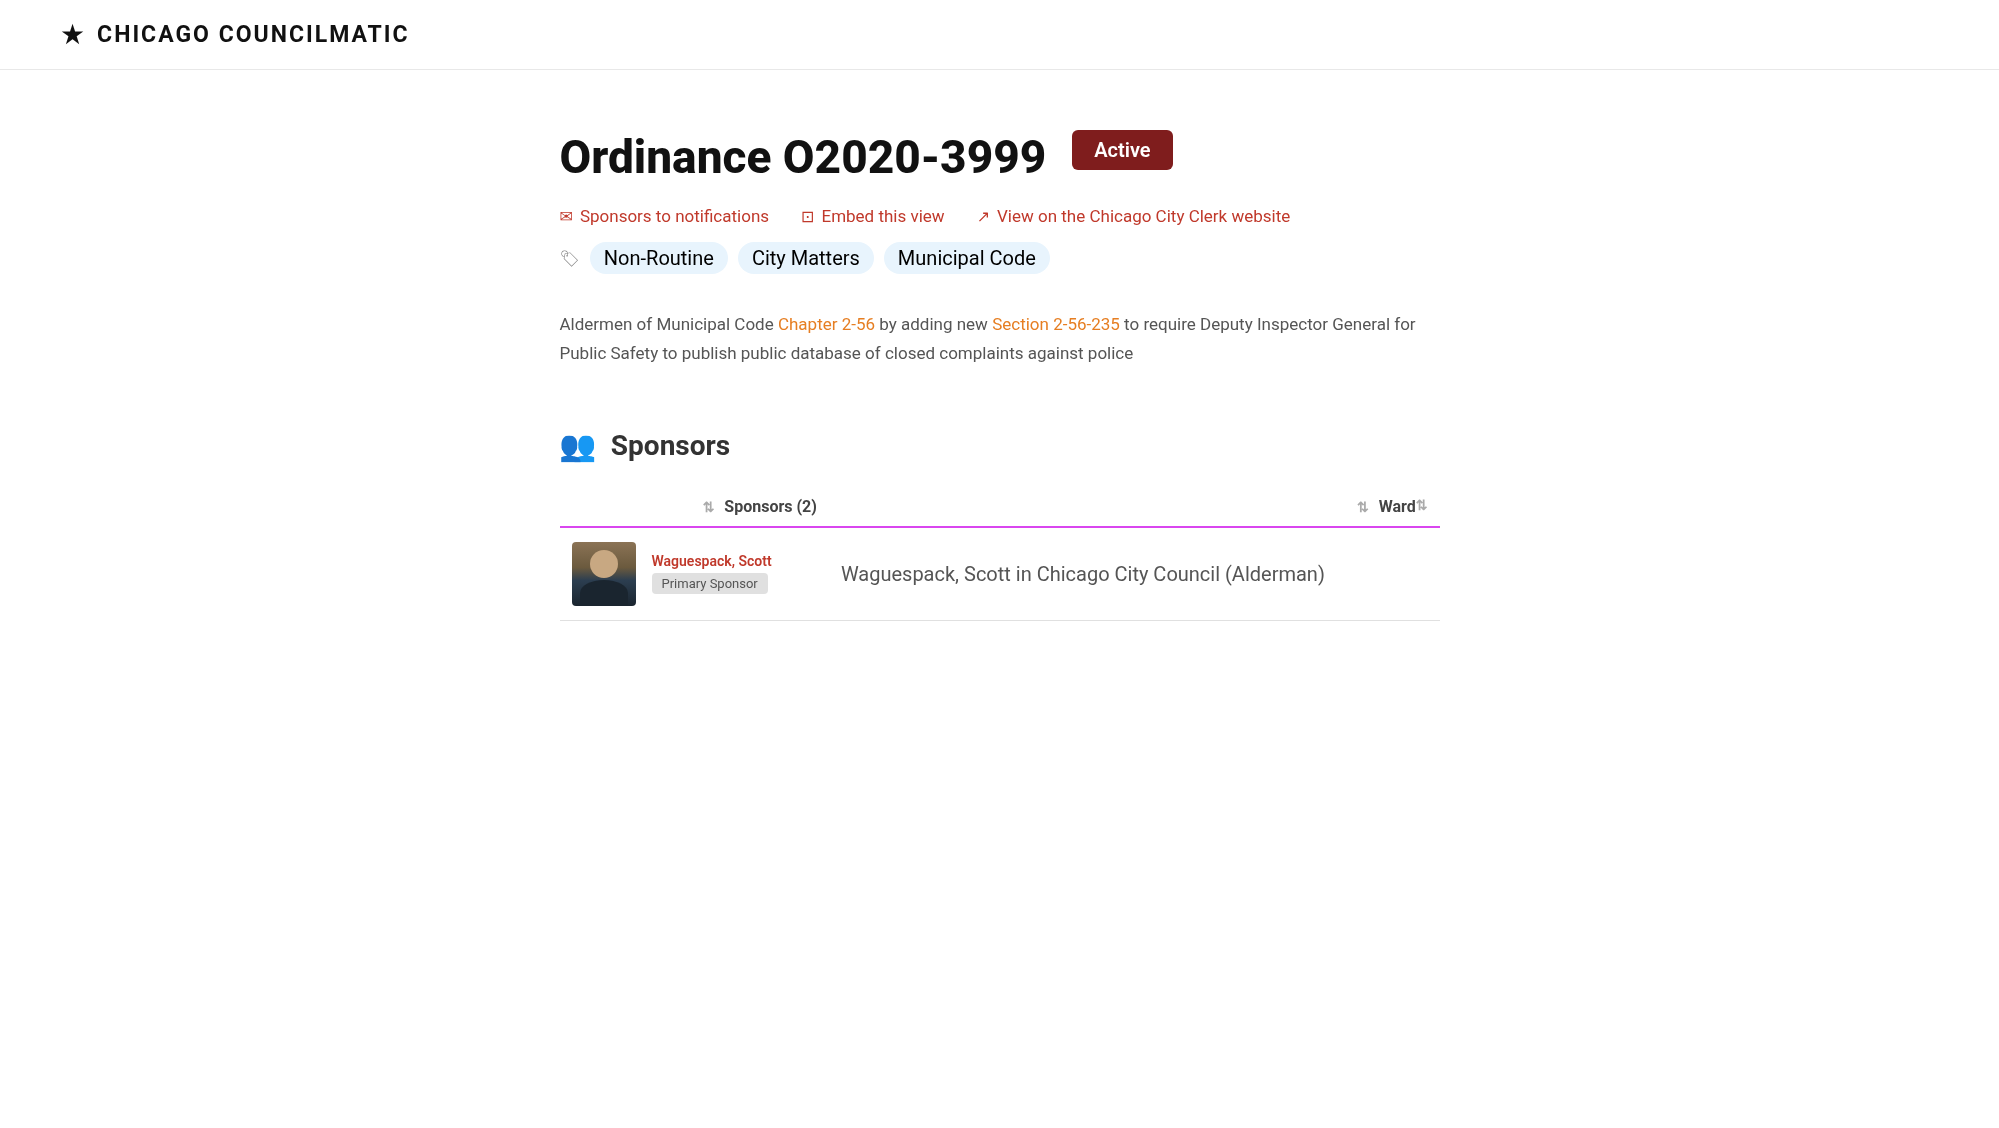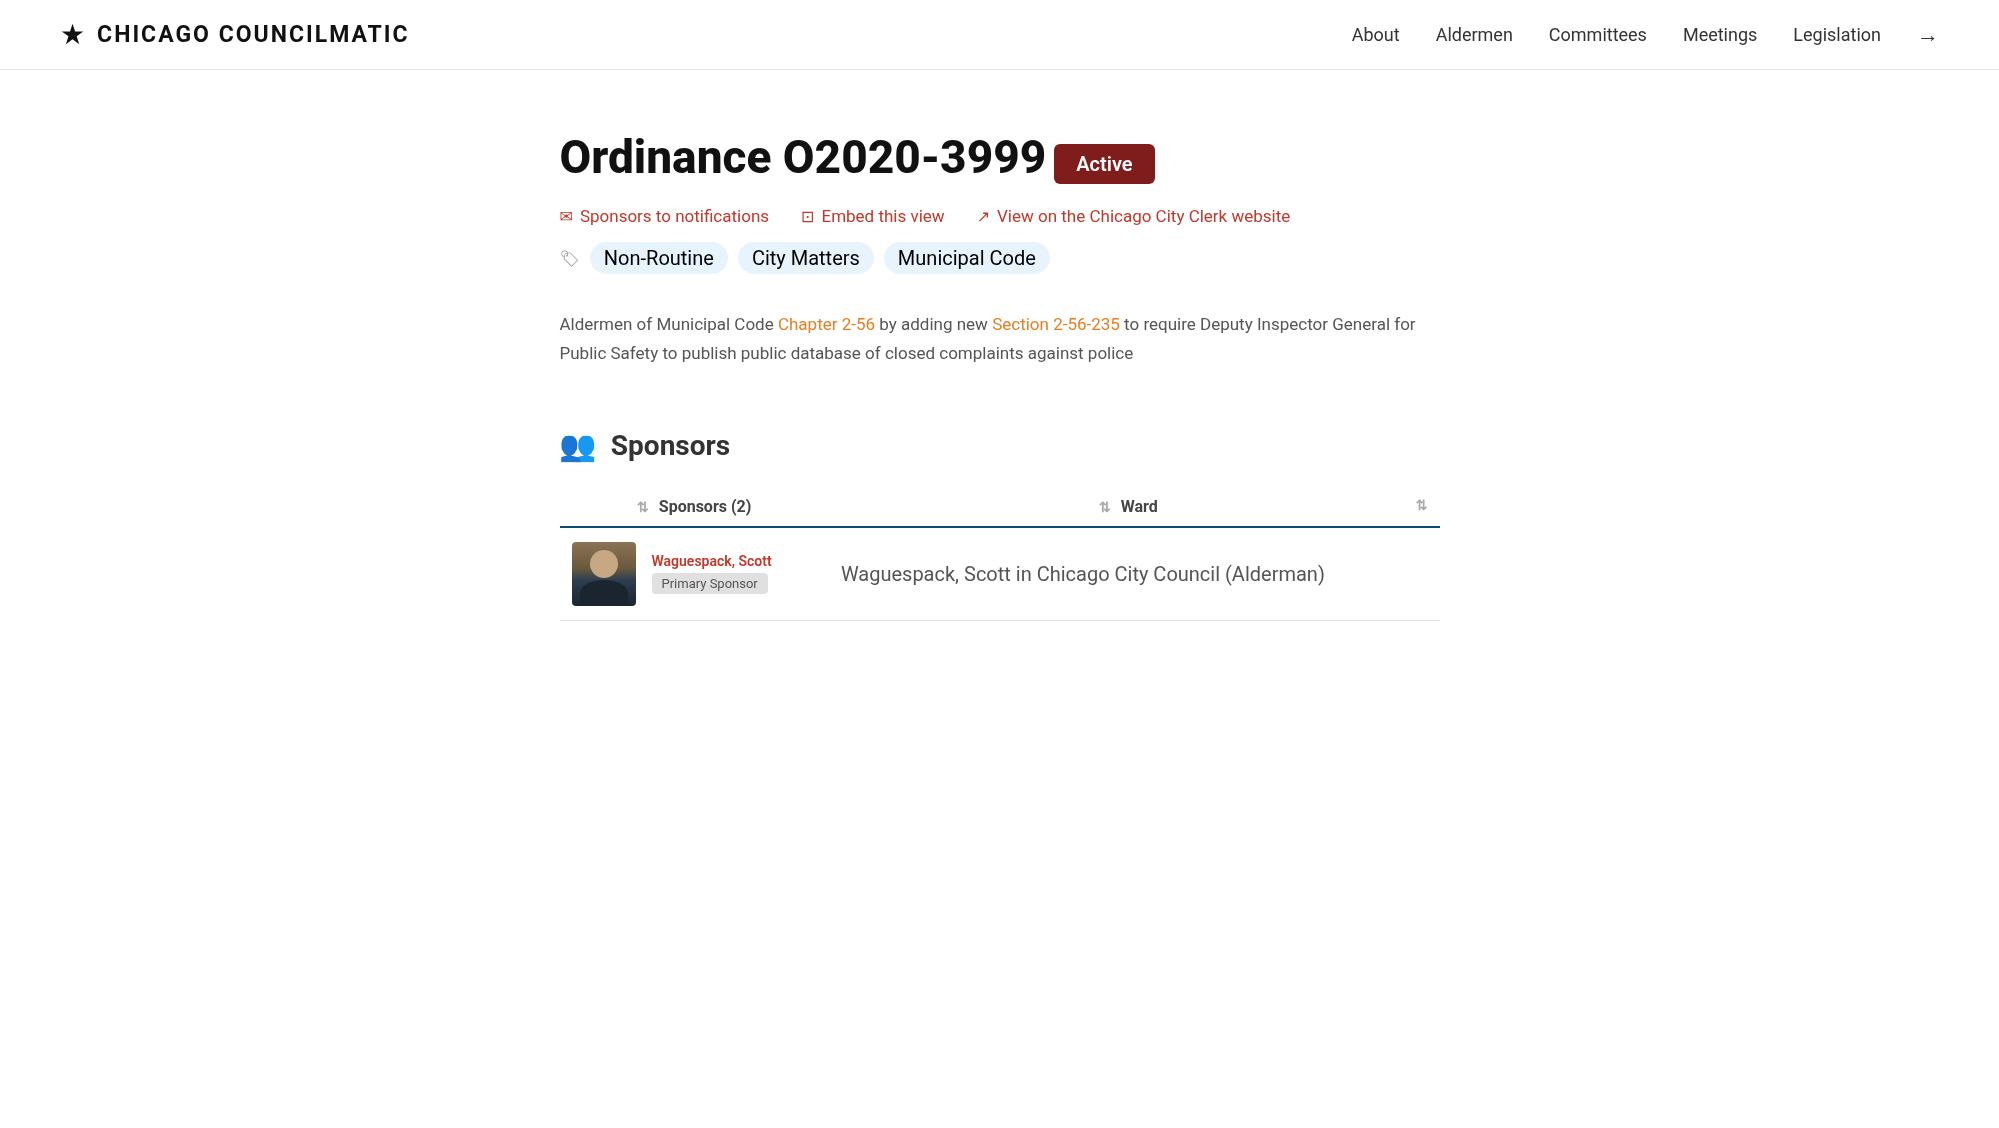--- a/index.html
+++ b/index.html
@@ -50,22 +50,22 @@
     
     .main-content {
       max-width: 1000px;
       margin: 60px auto;
       padding: 0 60px;
     }
 
     
     .title-row {
       display: flex;
-      align-items: flex-end;
-      gap: 8px;
+      align-items: flex-start;
+      gap: 26px;
       margin-bottom: 22px;
     }
     .ordinance-title {
       font-size: 46px;
       font-weight: 800;
       color: #111;
     }
     .active-badge {
       background: #7f1d1d;
       color: #fff;
@@ -140,26 +140,26 @@
     .sponsors-icon {
       font-size: 30px;
     }
 
     
     .sponsors-table {
       width: 100%;
       border-collapse: collapse;
     }
     .sponsors-table th {
-      text-align: center;
+      text-align: right;
       font-size: 16px;
       font-weight: 700;
       color: #444;
       padding: 10px 12px;
-      border-bottom: 2px solid #0c4a6e;
+      border-bottom: 2px solid #d946ef;
     }
     .sort-icon {
       color: #aaa;
       margin-right: 6px;
       font-size: 14px;
     }
     .sponsors-table td {
       padding: 14px 12px;
       vertical-align: middle;
       border-bottom: 1px solid #e0e0e0;
@@ -255,28 +255,20 @@
     }
   </style>
 </head>
 <body>
 
 <header>
   <div class="logo-area">
     <span class="logo-star">★</span>
     <span class="logo-text">CHICAGO COUNCILMATIC</span>
   </div>
-  <nav>
-    <a href="#">About</a>
-    <a href="#">Aldermen</a>
-    <a href="#">Committees</a>
-    <a href="#">Meetings</a>
-    <a href="#">Legislation</a>
-    <span class="nav-login">→</span>
-  </nav>
 </header>
 
 <div class="main-content">
 
   <div class="title-row">
     <h1 class="ordinance-title">Ordinance O2020-3999</h1>
     <span class="active-badge">Active</span>
   </div>
 
   <div class="action-links">

